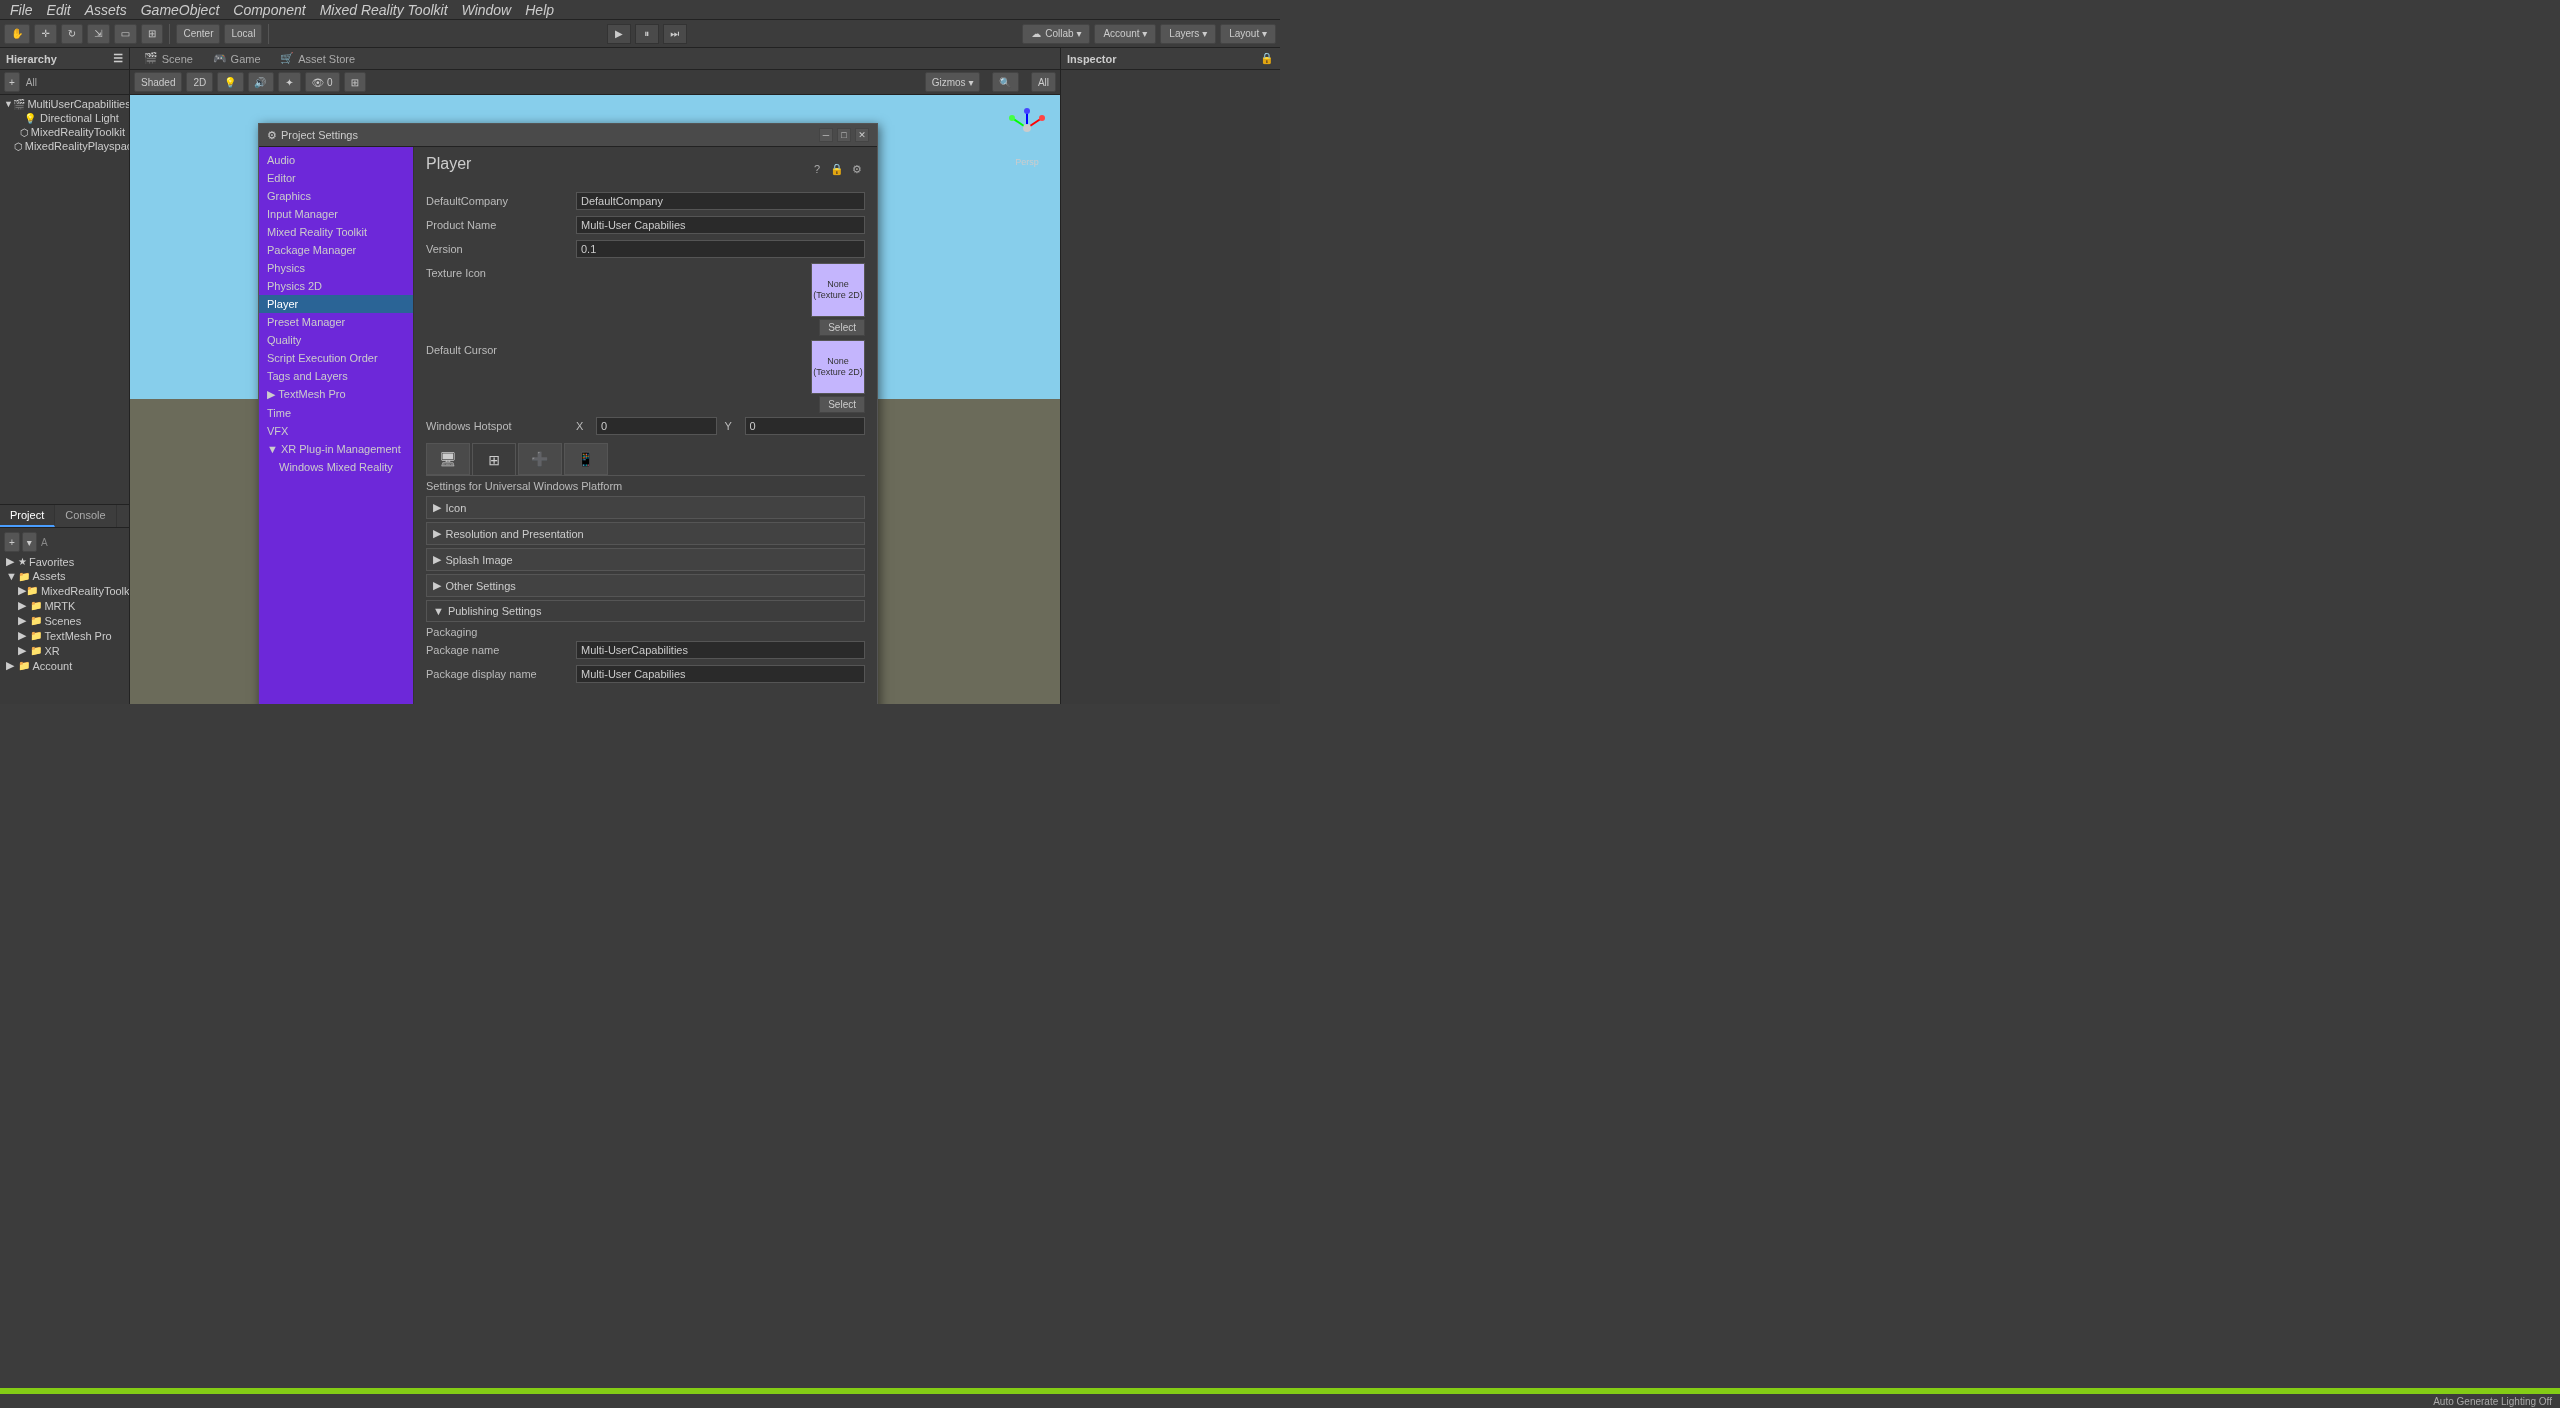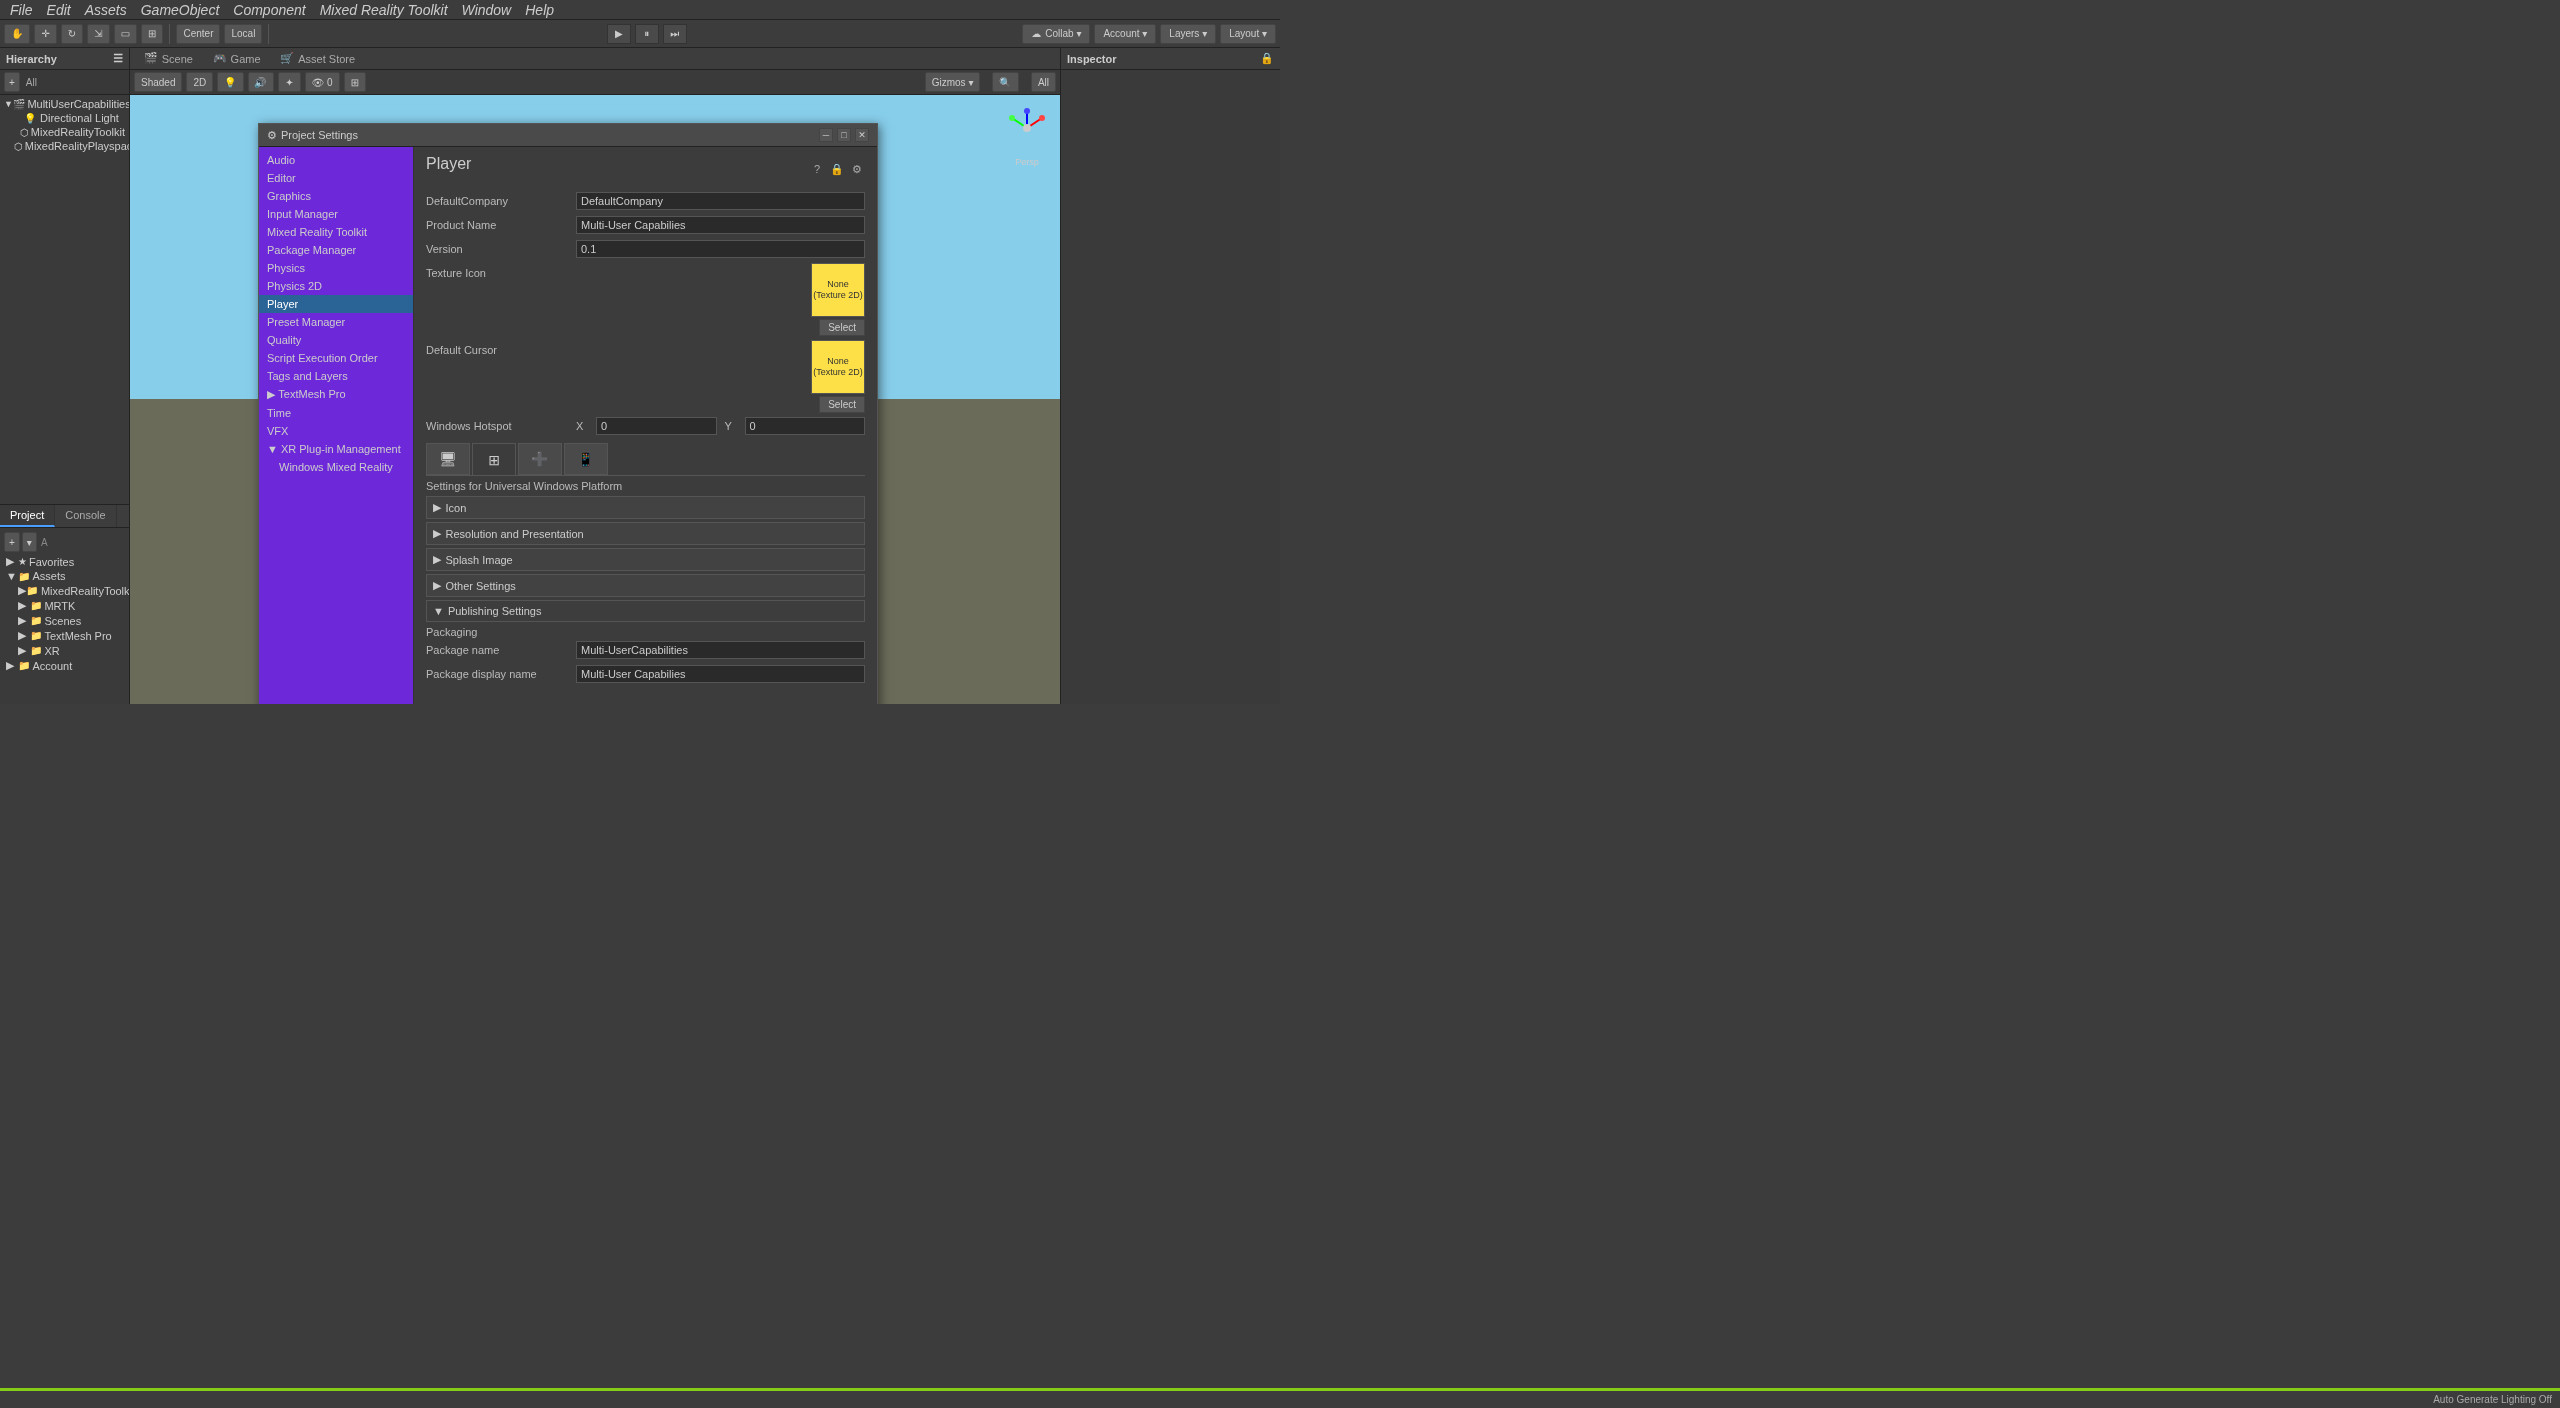--- a/index.html
+++ b/index.html
@@ -331,21 +331,21 @@
       color: #ccc;
       padding: 2px 4px;
       font-size: 11px;
       height: 18px;
     }
 
     
     .texture-preview {
       width: 54px;
       height: 54px;
-      background: #fde047;
+      background: #c4b5fd;
       border: 1px solid #555;
       display: flex;
       flex-direction: column;
       align-items: center;
       justify-content: center;
       font-size: 9px;
       color: #333;
       margin-left: auto;
     }
     .select-btn {
@@ -786,15 +786,15 @@
   </div>
 
   <div class="right-panel">
     <div class="panel-header">
       <span>Inspector</span>
       <span style="cursor:pointer;">🔒</span>
     </div>
   </div>
 </div>
 
-<div style="position:fixed; bottom:0; left:0; right:0; height:20px; background:#3c3c3c; border-top:3px solid #84cc16; display:flex; align-items:center; justify-content:flex-end; padding:0 8px;">
+<div style="position:fixed; bottom:0; left:0; right:0; height:20px; background:#3c3c3c; border-top:6px solid #84cc16; display:flex; align-items:center; justify-content:flex-end; padding:0 8px;">
   <span style="font-size:10px; color:#aaa;">Auto Generate Lighting Off</span>
 </div>
 
 </body></html>

